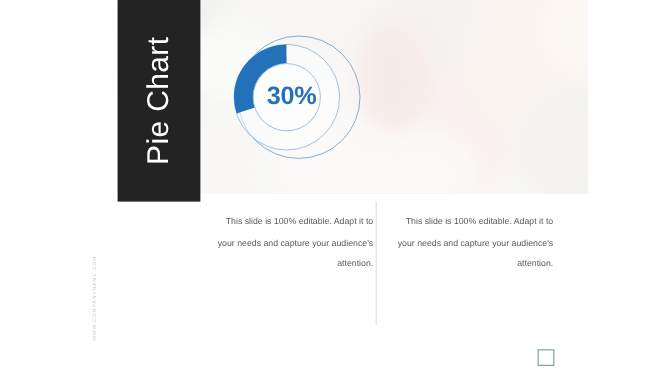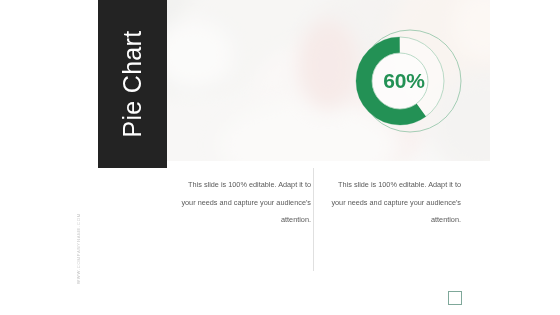--- a/index.html
+++ b/index.html
@@ -188,30 +188,30 @@
     <div class="ph ph10"></div>
     <div class="ph ph11"></div>
     <div class="ph ph12"></div>
     <div id="photo-veil"></div>
   </div>
 
   <div id="title-panel">
     <div id="title-text">Pie Chart</div>
   </div>
 
-
-  <div class="donut-wrap" id="donut-green-wrap">
+  <div class="donut-wrap" id="donut-blue-wrap">
     <svg class="donut-svg" viewBox="0 0 120 120">
-      <circle cx="66" cy="60" r="51" fill="none" stroke="#8EC3A4" stroke-width="0.8"></circle>
-      <circle cx="56" cy="60" r="44" fill="#FFFFFF" fill-opacity="0.45" stroke="#A8D2BA" stroke-width="0.8"></circle>
-      <circle id="arc-green" cx="56" cy="60" r="36" fill="none" stroke="#239155" stroke-width="16" transform="scale(-1,1) translate(-112,0)" stroke-dasharray="135.72 90.48" stroke-dashoffset="56.55"></circle>
-      <circle cx="56" cy="60" r="28" fill="#FFFFFF" fill-opacity="0.45" stroke="#A8D2BA" stroke-width="0.8"></circle>
+      <circle cx="66" cy="60" r="51" fill="none" stroke="#7EA9CE" stroke-width="0.8"></circle>
+      <circle cx="56" cy="60" r="44" fill="#FFFFFF" fill-opacity="0.55" stroke="#9CBEDC" stroke-width="0.8"></circle>
+      <circle id="arc-blue" cx="56" cy="60" r="36" fill="none" stroke="#2372B9" stroke-width="16" transform="scale(-1,1) translate(-112,0)" stroke-dasharray="67.86 158.34" stroke-dashoffset="56.55"></circle>
+      <circle cx="56" cy="60" r="28" fill="#FFFFFF" fill-opacity="0.6" stroke="#9CBEDC" stroke-width="0.8"></circle>
     </svg>
-    <div class="donut-label" id="donut-green-label" style="padding-right:8px;">60%</div>
-  </div>
+    <div class="donut-label" id="donut-blue-label" style="padding-right:8px;">30%</div>
+  </div>
+
 
   <div id="col-divider"></div>
   <div id="text-row">
     <div class="text-col">This slide is 100% editable. Adapt it to your needs and capture your audience's attention.</div>
     <div class="text-col">This slide is 100% editable. Adapt it to your needs and capture your audience's attention.</div>
   </div>
 
   <div id="watermark">WWW.COMPANYNAME.COM</div>
 
   <div id="corner-square"></div>

